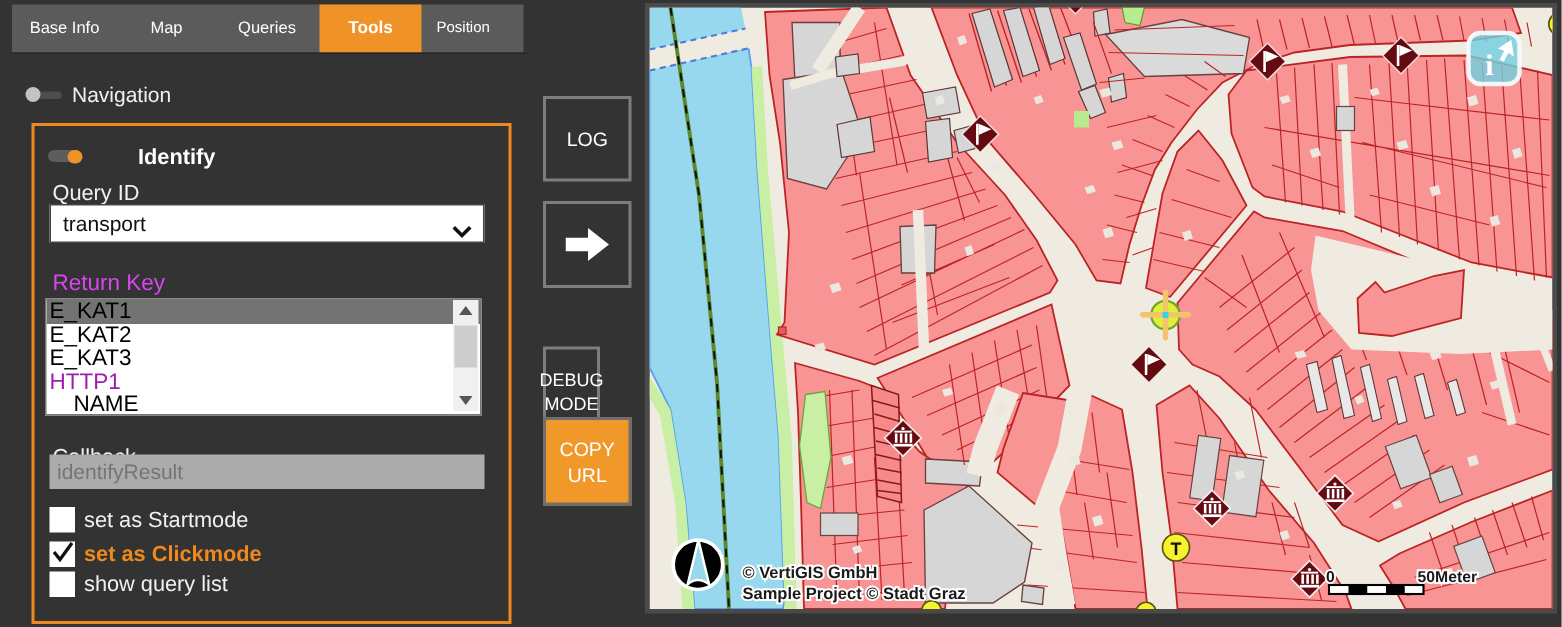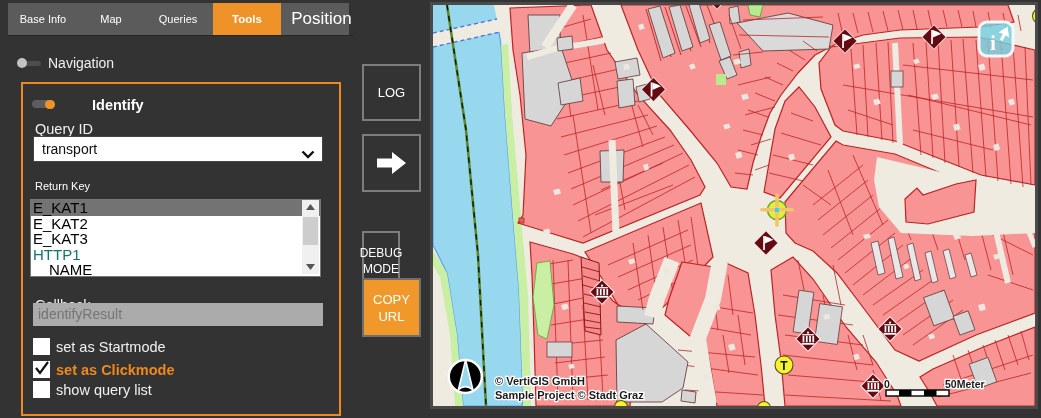--- a/index.html
+++ b/index.html
@@ -12,21 +12,21 @@
 <div class="abs" style="left:8px;top:3px;width:341px;height:32px;background:#5b5b5b;"></div>
 
 <div class="abs" style="left:13px;top:3px;width:60px;height:32px;line-height:32px;text-align:center;color:#fff;font-size:11px;">Base Info</div>
 
 <div class="abs" style="left:81px;top:3px;width:60px;height:32px;line-height:32px;text-align:center;color:#fff;font-size:11px;">Map</div>
 
 <div class="abs" style="left:148px;top:3px;width:60px;height:32px;line-height:32px;text-align:center;color:#fff;font-size:11px;">Queries</div>
 
 <div class="abs" style="left:213px;top:3px;width:68px;height:32px;line-height:32px;text-align:center;color:#fff;font-size:11.5px;font-weight:bold;background:#ef9227;">Tools</div>
 
-<div class="abs" style="left:291px;top:3px;width:61px;height:32px;line-height:32px;text-align:center;color:#fff;font-size:17px;">Position</div>
+<div class="abs" style="left:291px;top:3px;width:61px;height:32px;line-height:32px;color:#fff;font-size:10px;">Position</div>
 
 <div class="abs" style="left:8px;top:35px;width:345px;height:1px;background:#272727;"></div>
 
 <div class="abs" style="left:21px;top:60.5px;width:20px;height:5px;border-radius:3px;background:#4d4d4d;"></div>
 
 <div class="abs" style="left:17px;top:58px;width:10px;height:10px;border-radius:50%;background:#c3c3c3;"></div>
 
 <div class="abs" style="left:48px;top:55px;font-size:14px;color:#f0f0f0;">Navigation</div>
 
 <div class="abs" style="left:21px;top:82px;width:316px;height:330px;border:2px solid #ef891e;"></div>
@@ -38,31 +38,31 @@
 <div class="abs" style="left:61px;top:97px;font-size:14.5px;font-weight:bold;color:#fff;margin-left:31px;">Identify</div>
 
 <div class="abs" style="left:35px;top:121px;font-size:14.5px;color:#f0f0f0;">Query ID</div>
 
 <div class="abs" style="left:33px;top:136px;width:280px;height:24px;background:#fff;border:1px solid #444;color:#101010;font-size:14px;line-height:24px;padding-left:8px;">transport</div>
 
 <svg class="abs" style="left:301px;top:150px;" width="14" height="9" viewBox="0 0 14 9">
     <path d="M1.5 1.5 L7 7 L12.5 1.5" fill="none" stroke="#101010" stroke-width="2.4"></path>
   </svg>
 
-<div class="abs" style="left:35px;top:180px;font-size:11px;color:#ffffff;">Return Key</div>
+<div class="abs" style="left:35px;top:180px;font-size:15px;color:#d946ef;">Return Key</div>
 
 <div class="abs" style="left:30px;top:199px;width:289px;height:76px;background:#fff;border:1px solid #777;overflow:hidden;">
 
   <div style="height:15.6px;background:#737373;color:#000;font-size:15px;line-height:15.6px;padding-left:2px;">E_KAT1</div>
 
   <div style="height:15.6px;color:#000;font-size:15px;line-height:15.6px;padding-left:2px;">E_KAT2</div>
 
   <div style="height:15.6px;color:#000;font-size:15px;line-height:15.6px;padding-left:2px;">E_KAT3</div>
 
-  <div style="height:15.6px;color:#0f766e;font-size:15px;line-height:15.6px;padding-left:2px;">HTTP1</div>
+  <div style="height:15.6px;color:#a21caf;font-size:15px;line-height:15.6px;padding-left:2px;">HTTP1</div>
 
   <div style="height:15.6px;color:#000;font-size:15px;line-height:15.6px;padding-left:18px;">NAME</div>
 </div>
 
 <div class="abs" style="left:302px;top:200px;width:17px;height:74px;background:#f0f0f0;"></div>
 
 <svg class="abs" style="left:302px;top:202px;" width="17" height="10" viewBox="0 0 17 10">
     <path d="M8.5 2 L13 8 L4 8 Z" fill="#555"></path>
   </svg>
 

